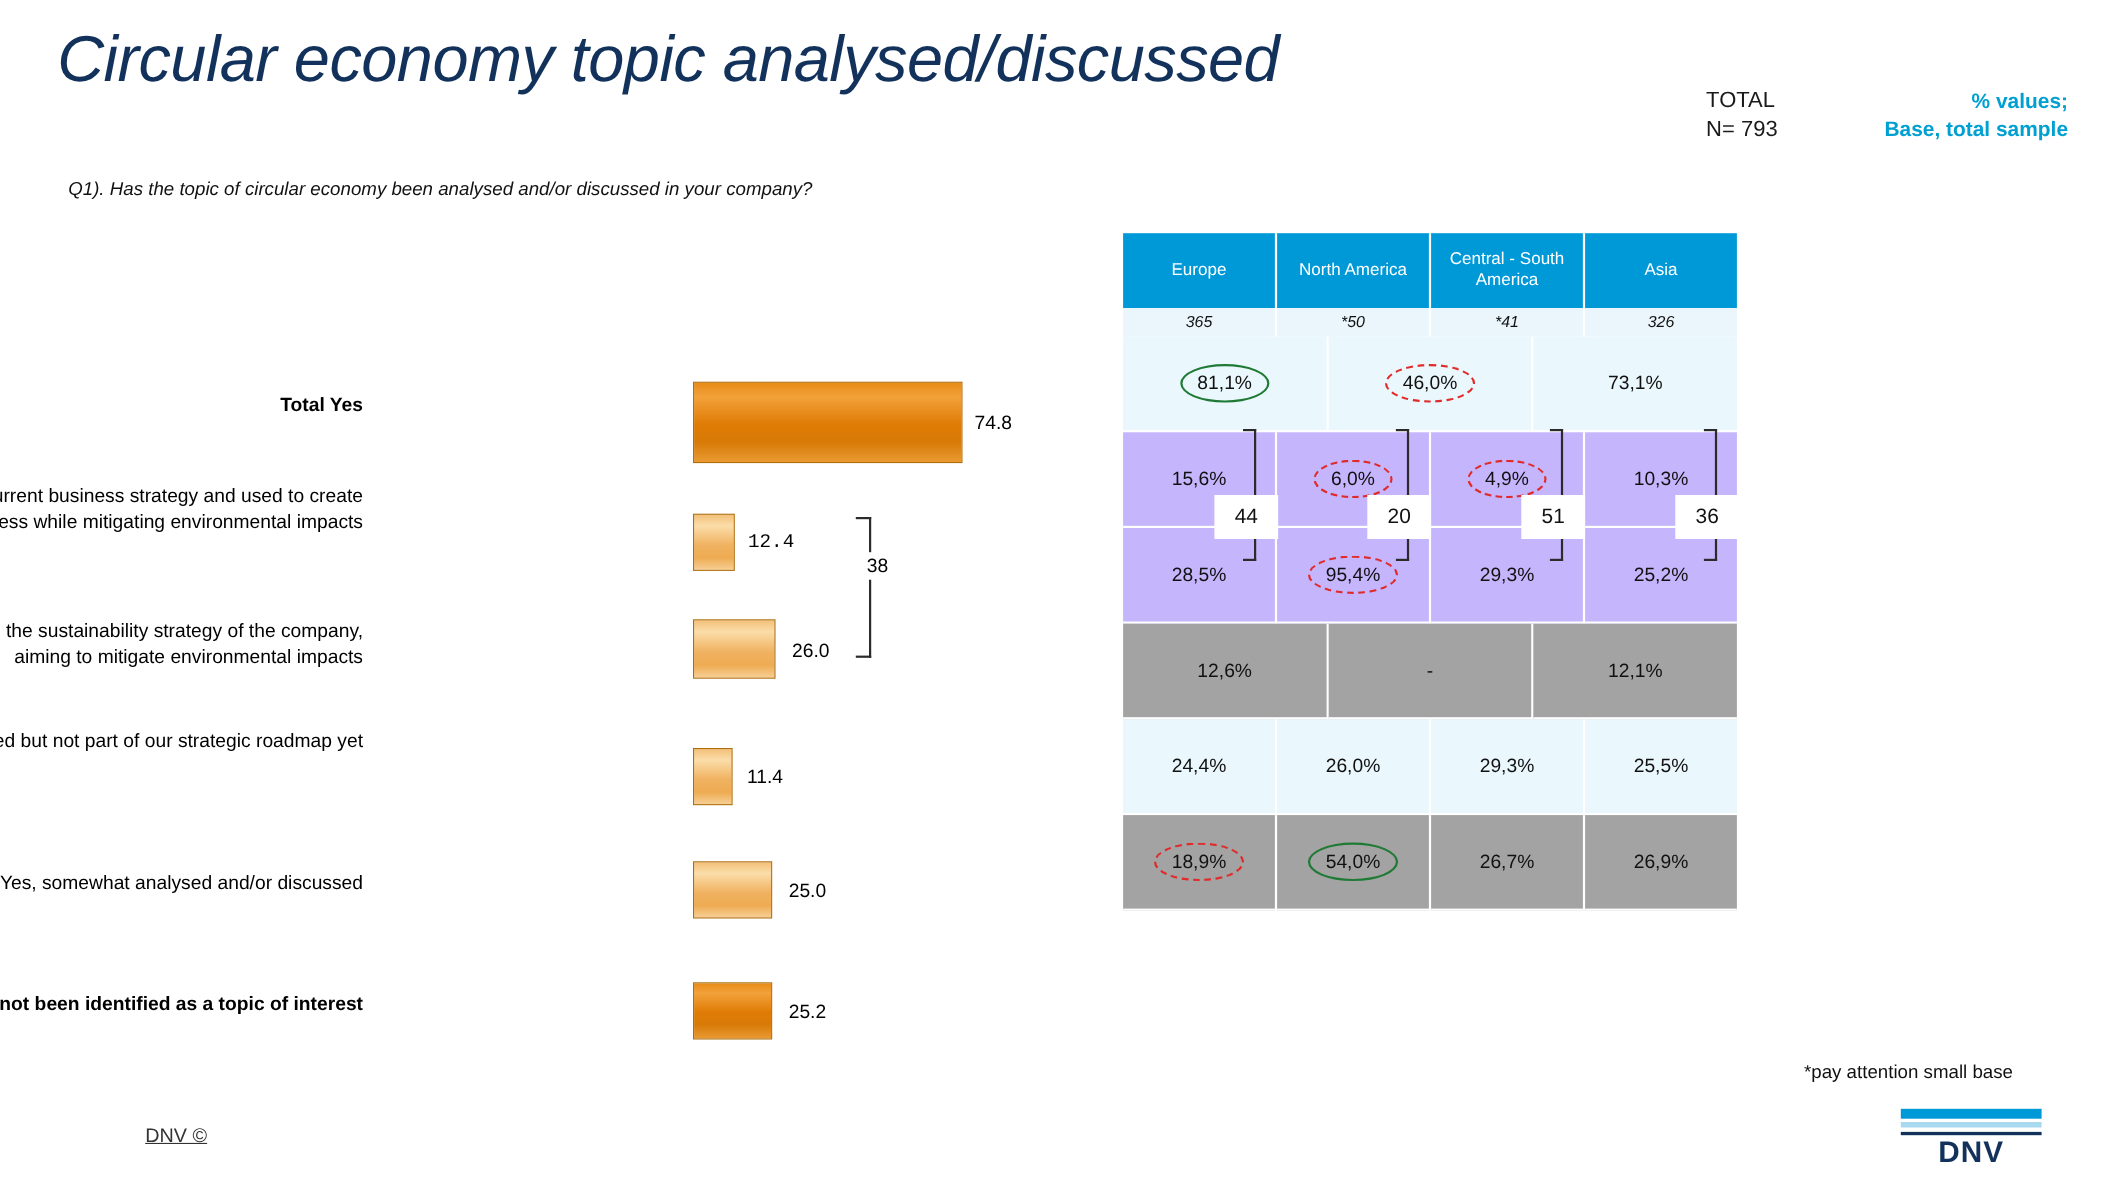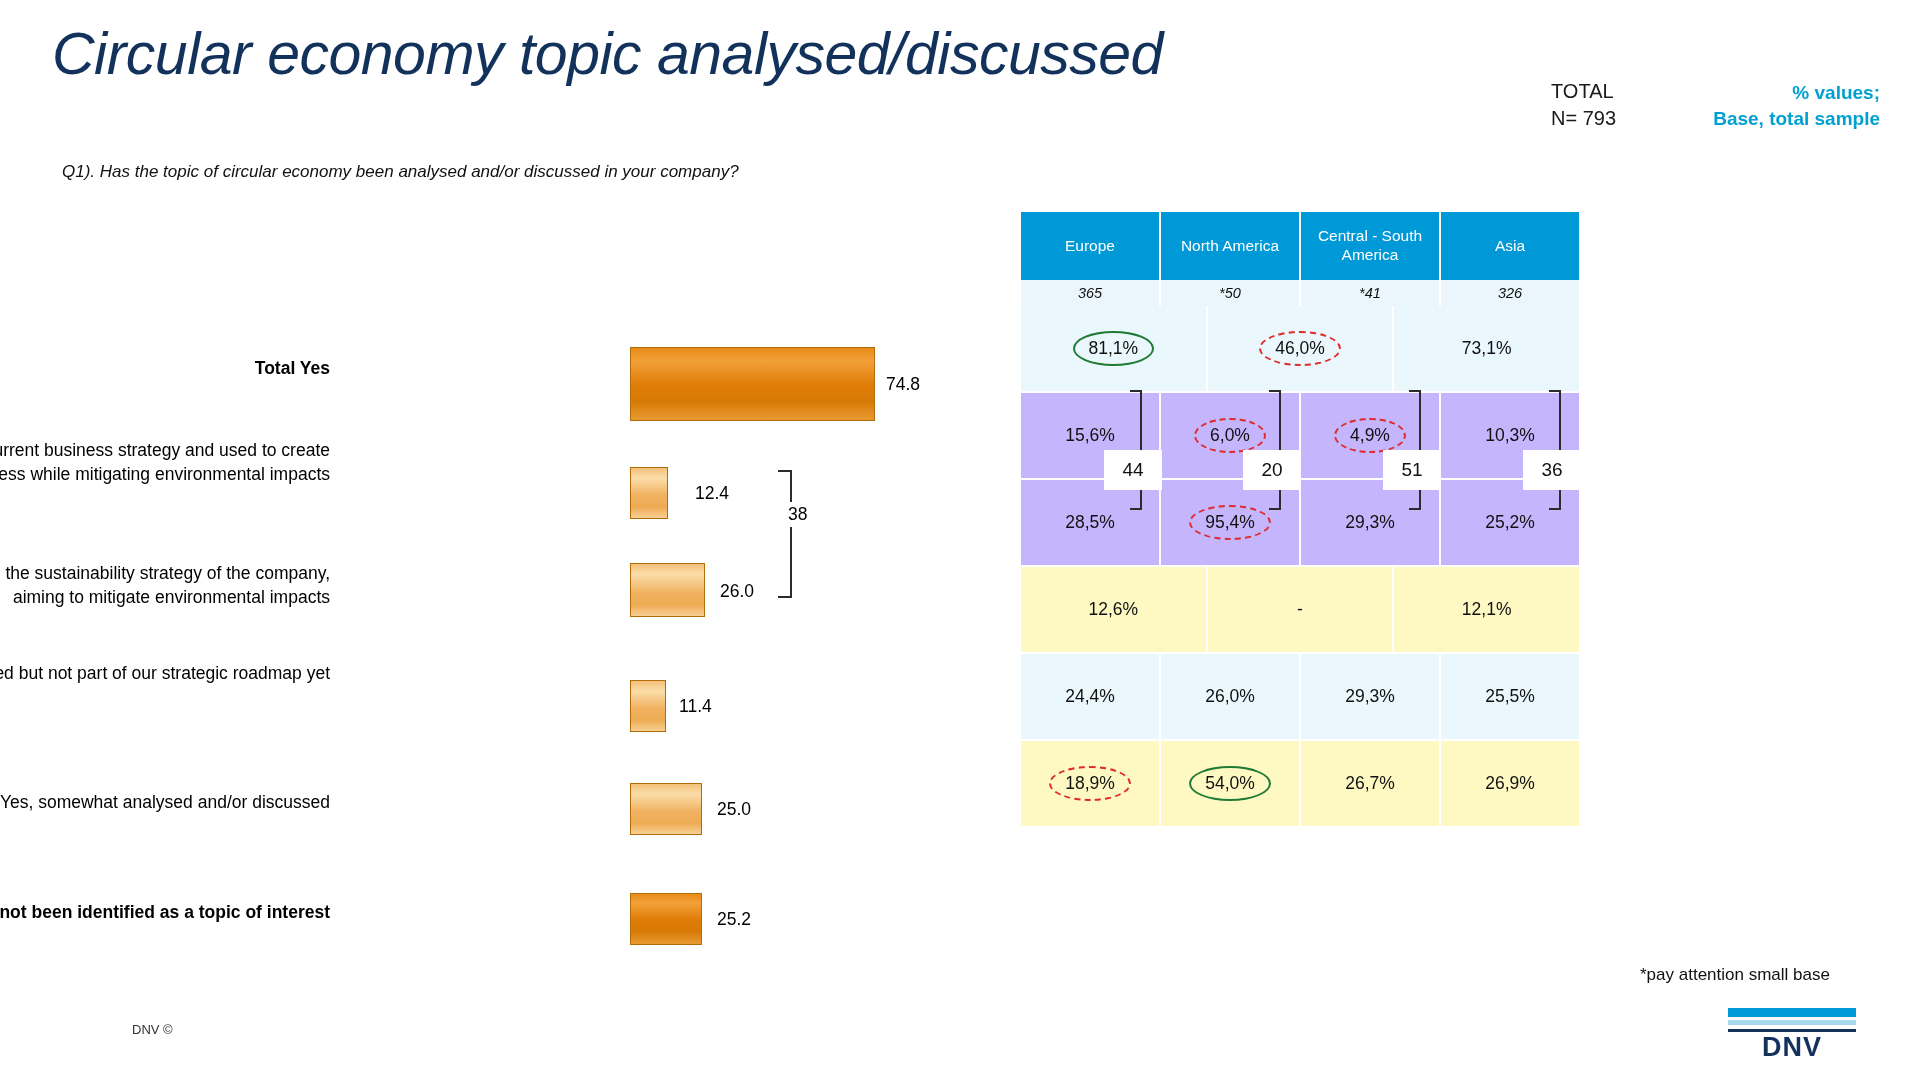--- a/index.html
+++ b/index.html
@@ -169,21 +169,21 @@
     font-size: 17.5px;
     color: #111;
     border-right: 2px solid #ffffff;
     border-bottom: 2px solid #ffffff;
     box-sizing: border-box;
     position: relative;
   }
   .trow .cell:last-child { border-right: none; }
   .shade-a { background: #c4b5fd; }
   .shade-b { background: #eaf7fc; }
-  .shade-c { background: #fef9c3; }
+  .shade-c { background: #a3a3a3; }
 
   
   .ell {
     position: relative;
     display: inline-block;
     padding: 7px 16px;
   }
   .ell::after {
     content: "";
     position: absolute;
@@ -221,22 +221,23 @@
     left: 1640px;
     top: 965px;
     font-size: 17px;
     color: #111;
     white-space: nowrap;
   }
   #dnv-copy {
     position: absolute;
     left: 132px;
     top: 1022px;
-    font-size: 13px;
+    font-size: 18px;
     color: #333;
+    text-decoration: underline;
   }
   #logo {
     position: absolute;
     left: 1728px;
     top: 1008px;
     width: 128px;
     height: 48px;
   }
   #logo .bar1 { position:absolute; left:0; top:0; width:128px; height:9px; background:#0099d8; }
   #logo .bar2 { position:absolute; left:0; top:12px; width:128px; height:5px; background:#a9d9ef; }
@@ -267,21 +268,21 @@
 
     <div class="bar-row" style="top:27px;">
       <div class="bar-label bold" style="top:10px;">Total Yes</div>
       <div class="bar orange" style="top:0px; width:245px; height:74px;"></div>
       <div class="bar-value" style="left:866px; top:27px;">74.8</div>
     </div>
 
     <div class="bar-row" style="top:122px;">
       <div class="bar-label" style="top:-3px;">Yes, it is at the core of our current business strategy and used to create economic value for the business while mitigating environmental impacts</div>
       <div class="bar light" style="top:25px; width:38px; height:52px;"></div>
-      <div class="bar-value" style="left:675px; top:41px;">12.4</div>
+      <div class="bar-value" style="left:660px; top:41px;font-family:Liberation Mono, monospace;">12.4</div>
     </div>
 
     <div class="bar-row" style="top:230px;">
       <div class="bar-label" style="top:12px;">Yes, it is embedded into the sustainability strategy of the company, aiming to mitigate environmental impacts</div>
       <div class="bar light" style="top:13px; width:75px; height:54px;"></div>
       <div class="bar-value" style="left:700px; top:31px;">26.0</div>
     </div>
 
     <div class="bracket" style="left:758px; top:150px; width:14px; height:128px;"></div>
     <div class="bracket" style="left:790px; top:150px; width:20px; height:128px; border:none; border-left:none;"></div>

